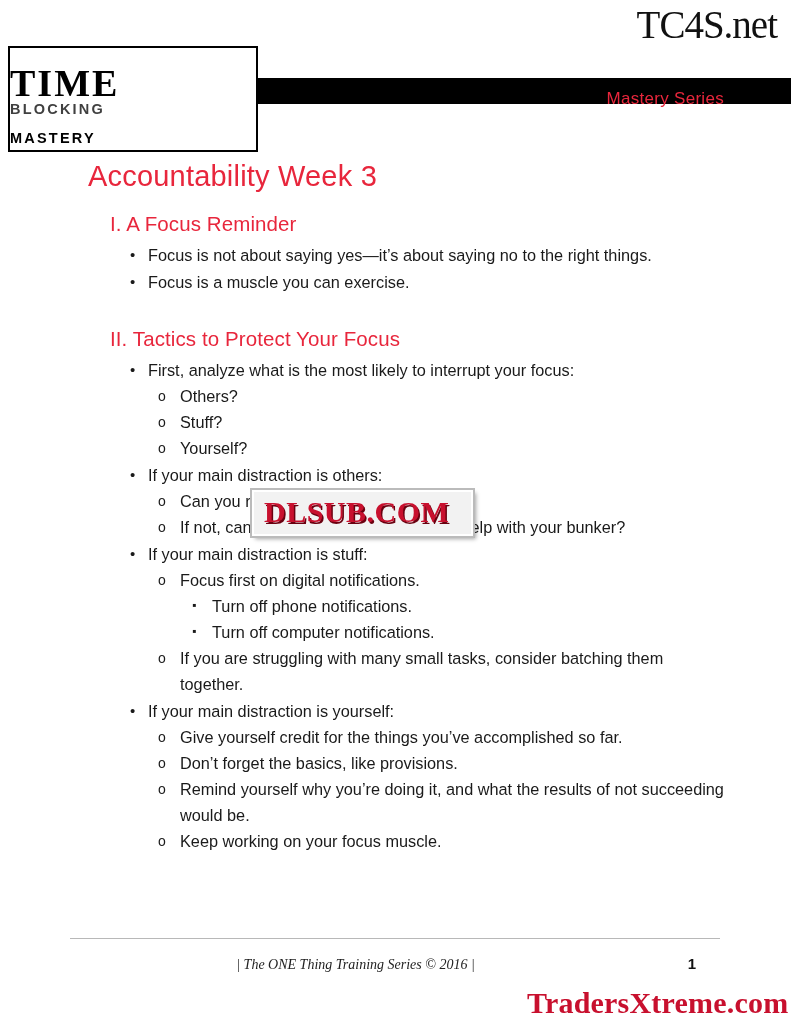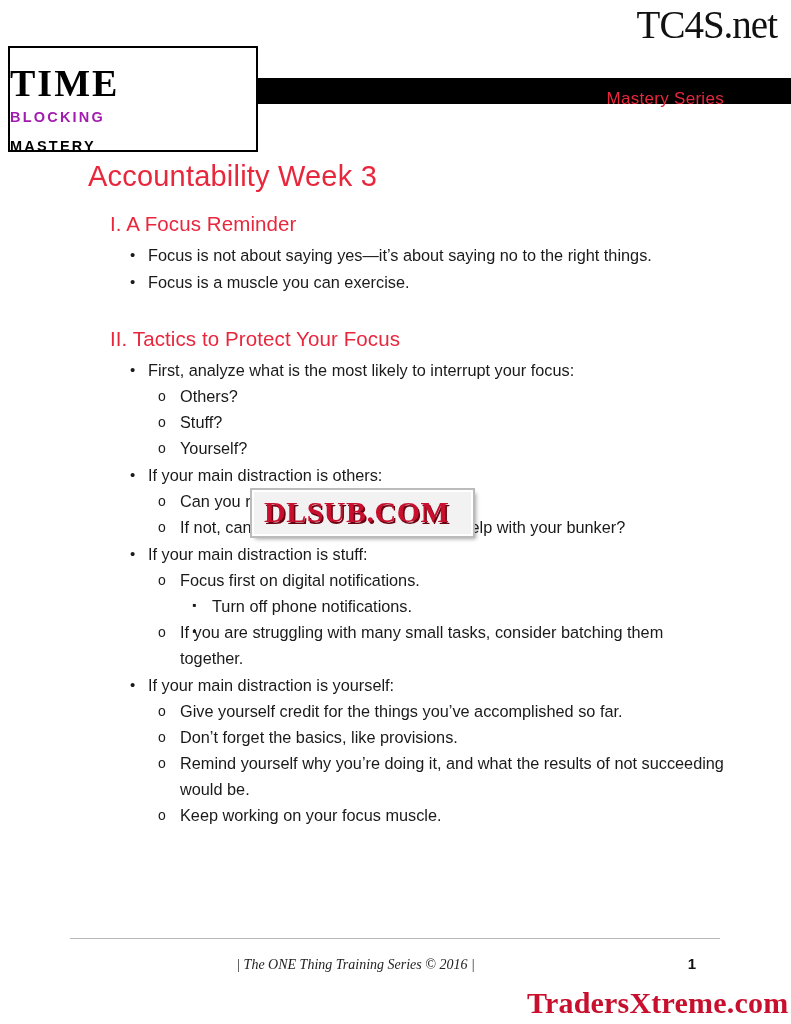--- a/index.html
+++ b/index.html
@@ -78,22 +78,21 @@
     font-weight: bold;
     font-size: 38px;
     letter-spacing: 2px;
     color: #000000;
   }
   .logo-sub {
     font-family: "Liberation Sans", sans-serif;
     font-weight: bold;
     font-size: 14.5px;
     letter-spacing: 2.2px;
-    color: #a21caf;
-    margin-top: 8px;
+    color: #404040;
   }
   .logo-sub2 {
     font-family: "Liberation Sans", sans-serif;
     font-weight: bold;
     font-size: 14.5px;
     letter-spacing: 2.2px;
     color: #000000;
     margin-top: 14px;
   }
 
@@ -336,20 +335,21 @@
           <li>
             <span class="bullet">o</span>
             <span>Focus first on digital notifications.</span>
             <ul class="lvl3">
               <li>
                 <span class="bullet">▪</span>
                 <span>Turn off phone notifications.</span>
               </li>
               <li>
                 <span class="bullet">▪</span>
+                <span>Turn off computer notifications.</span>
               </li>
             </ul>
           </li>
           <li>
             <span class="bullet">o</span>
             <span>If you are struggling with many small tasks, consider batching them together.</span>
           </li>
         </ul>
       </li>
 

